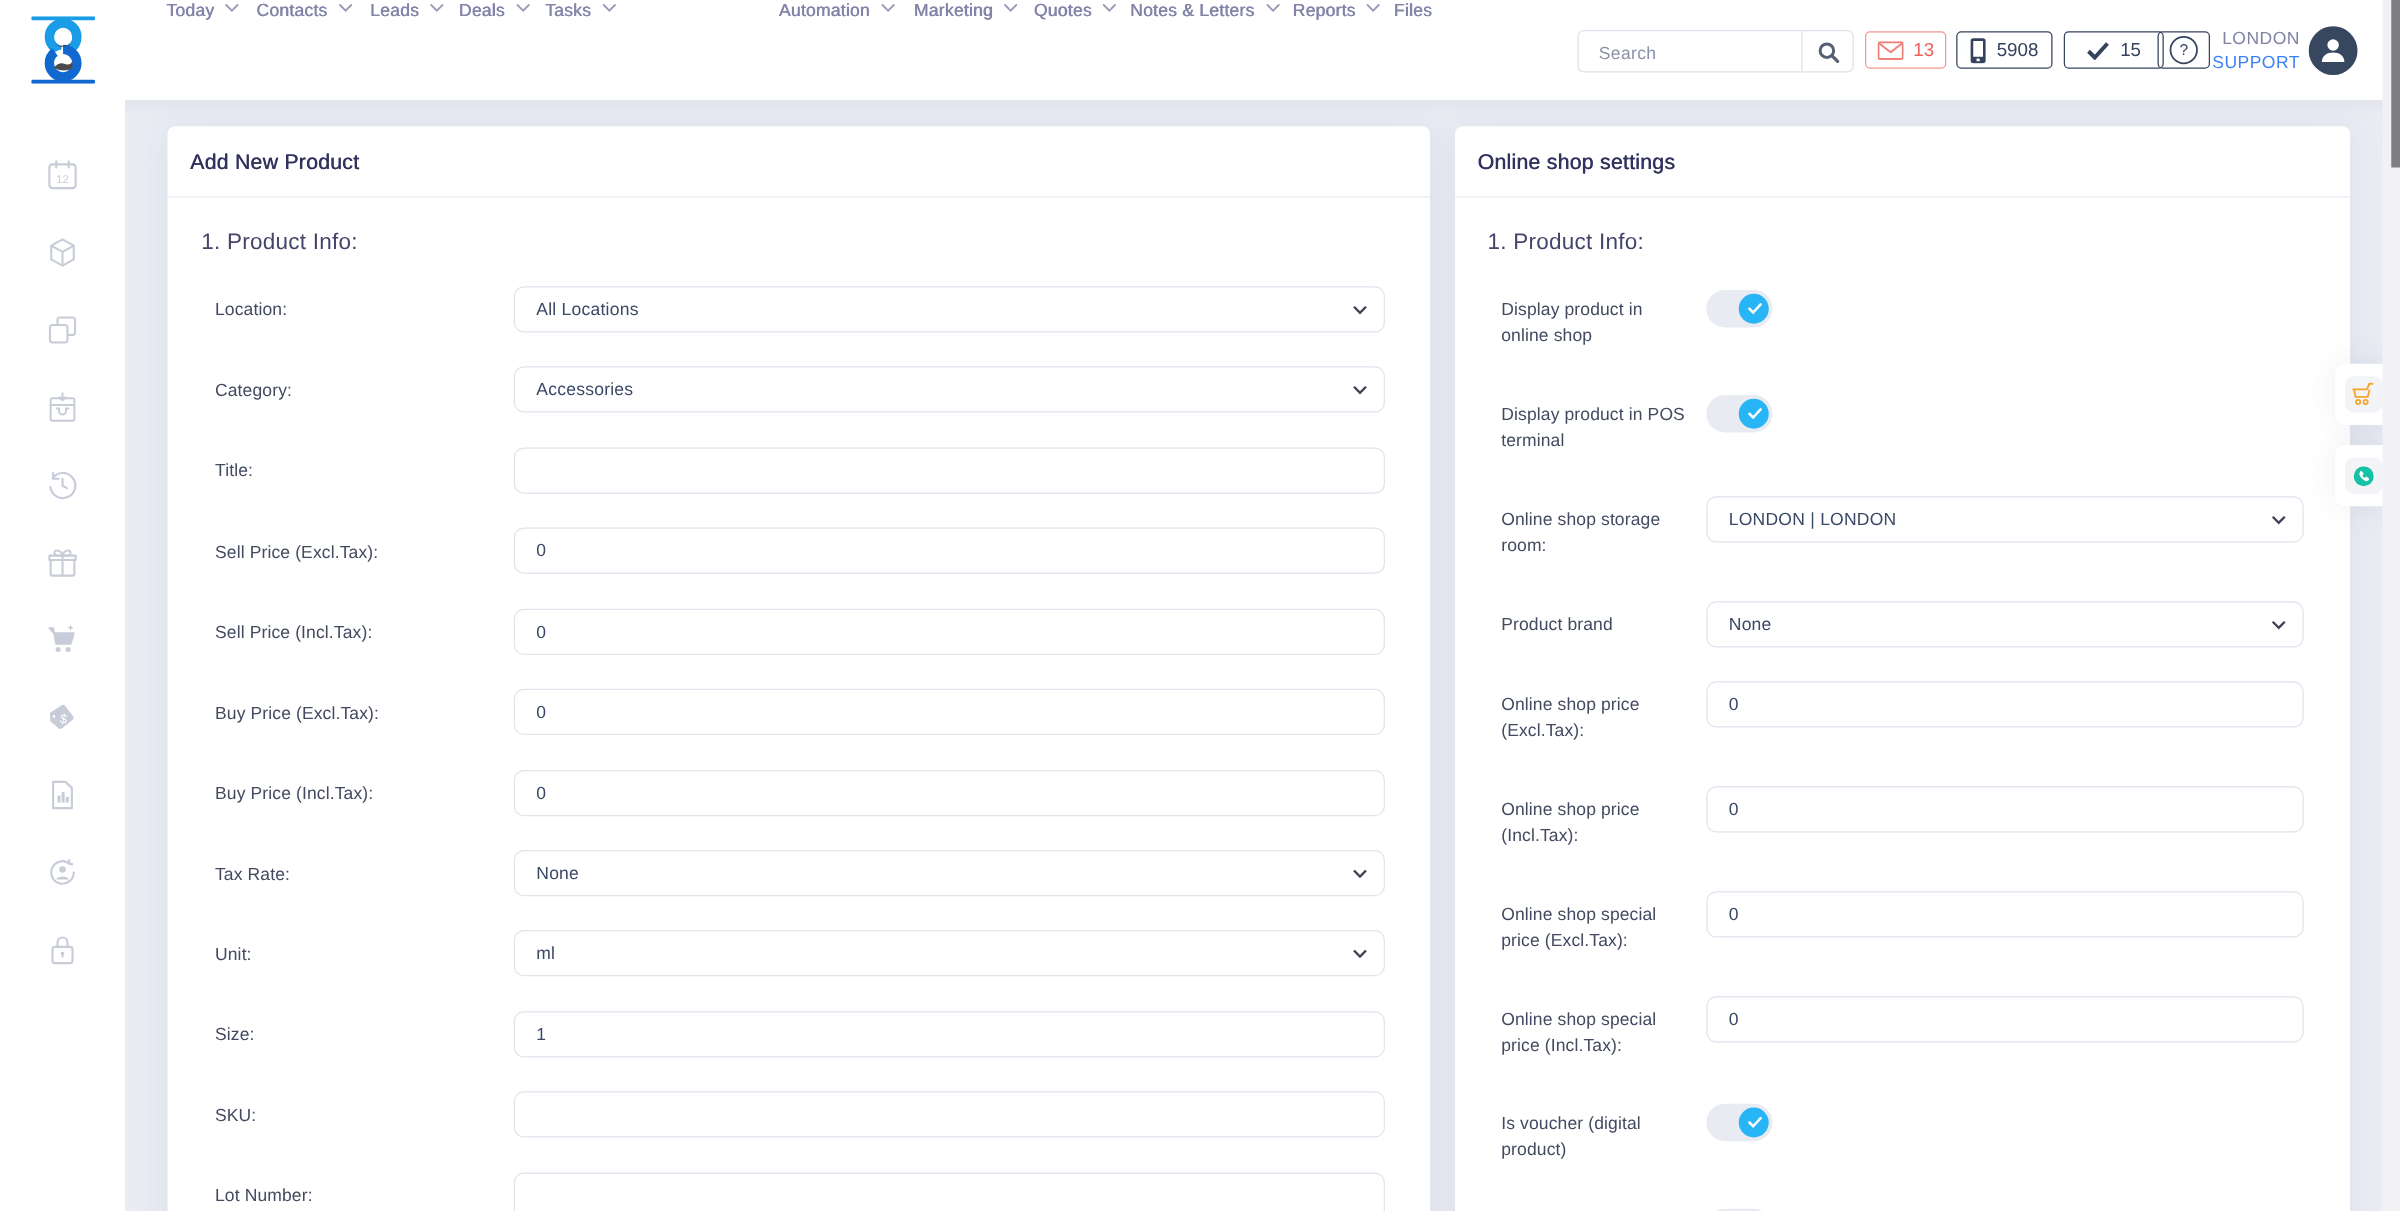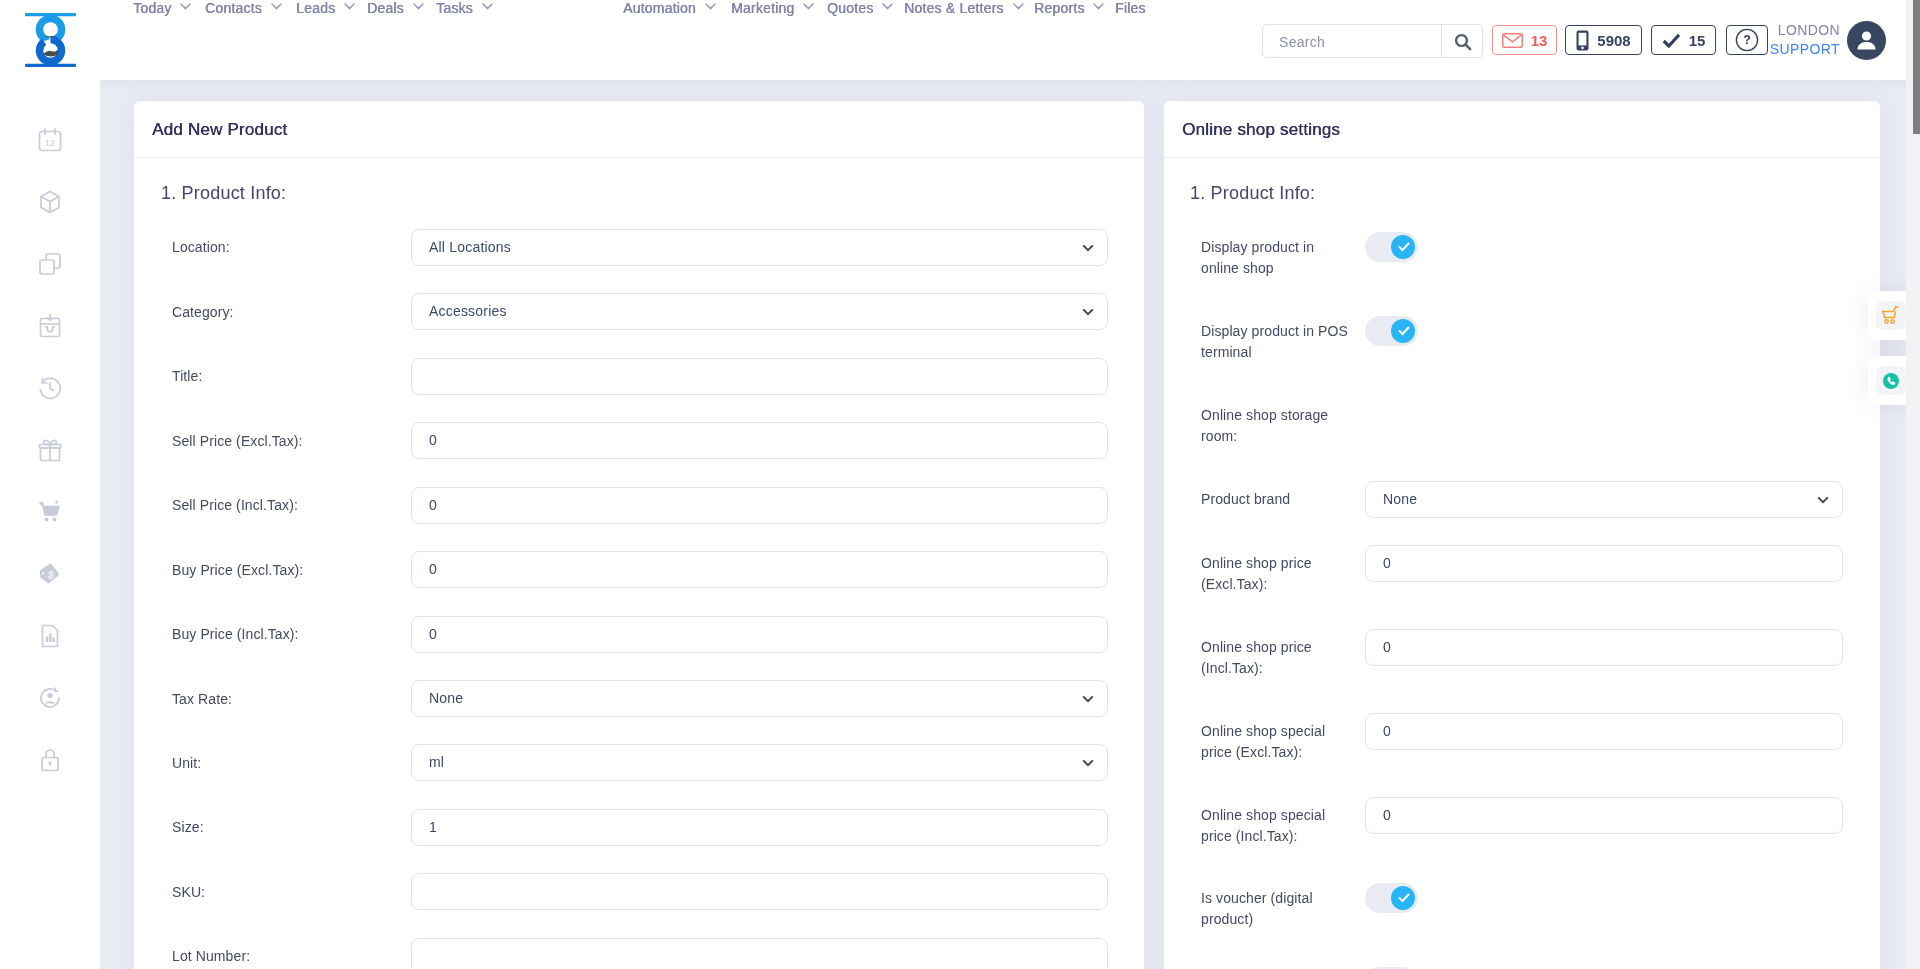--- a/index.html
+++ b/index.html
@@ -6,24 +6,24 @@
 html,body { width:1920px; height:969px; overflow:hidden; }
 body { font-family:"Liberation Sans", sans-serif; background:#eaecf4; position:relative; }
 .topbar { position:absolute; left:0; top:0; width:1920px; height:80px; background:#fff; box-shadow:0 4px 12px rgba(100,110,140,0.08); z-index:5; }
 .logo { position:absolute; left:25px; top:13px; }
 .nav-item { position:absolute; top:0; height:80px; display:flex; align-items:flex-start; gap:9px; font-size:14px; color:#8285a8; font-weight:400; letter-spacing:.2px; white-space:nowrap; text-shadow:0.45px 0 0 #8285a8; }
 .nav-item svg { margin-top:3px; }
 .search { position:absolute; left:1262px; top:24px; width:221px; height:34px; border:1px solid #dfe1ec; border-radius:5px; background:#fff; }
 .search .ph { position:absolute; left:16px; top:9px; font-size:14px; color:#8c90a8; letter-spacing:.3px; }
 .search .sep { position:absolute; right:40px; top:0; width:1px; height:32px; background:#dfe1ec; }
 .search svg { position:absolute; right:10px; top:8px; }
-.tbtn { position:absolute; top:25px; height:30px; border-radius:4px; display:flex; align-items:center; justify-content:center; gap:8px; font-size:15px; font-weight:700;text-align:center; }
+.tbtn { position:absolute; top:25px; height:30px; border-radius:4px; display:flex; align-items:center; justify-content:center; gap:8px; font-size:15px; font-weight:400;text-align:center; }
 .tbtn.mail { left:1492px; width:65px; border:1px solid #f2968e; color:#ee6161; }
 .tbtn.phone { left:1565px; width:77px; border:1px solid #36435f; color:#36435f; }
-.tbtn.check { left:1651px; width:65px; border:1px solid #36435f; color:#36435f; }
+.tbtn.check { left:1651px; width:80px; border:1px solid #36435f; color:#36435f; }
 .tbtn.help { left:1726px; width:42px; border:1px solid #36435f; color:#36435f; }
 .uname { position:absolute; top:21px; left:1700px; width:140px; text-align:right; font-size:14px; line-height:19px; letter-spacing:.4px; }
 .uname .l1 { color:#8183a5; }
 .uname .l2 { color:#3b82f6; }
 .avatar { position:absolute; left:1847px; top:21px; width:39px; height:39px; border-radius:50%; background:#36475f; }
 .avatar svg { position:absolute; left:7px; top:7px; }
 .sidebar { position:absolute; left:0; top:80px; width:100px; height:889px; background:#fff; z-index:6; }
 .sb-ic { position:absolute; left:36px; width:28px; height:28px; }
 .card { position:absolute; background:#fff; border-radius:6px; box-shadow:0 0 30px rgba(56,71,109,0.07); }
 .card-l { left:134px; top:101px; width:1010px; height:900px; }
@@ -160,20 +160,23 @@
       </svg>
     </div>
   <div class="flabel" style="left:37px; top:220px;">Display product in POS<br>terminal</div>
   <div class="toggle" style="top:215px;">
       <div class="knob"></div>
       <svg width="12" height="10" viewBox="0 0 12 10">
         <path d="M1.5 5l3 3 6-6.5" stroke="#fff" stroke-width="2" fill="none" stroke-linecap="round"></path>
       </svg>
     </div>
   <div class="flabel" style="left:37px; top:304px;">Online shop storage<br>room:</div>
+  <div class="ctrl ctrl-r" style="top:296px;">LONDON | LONDON<span class="chev"><svg width="12" height="8" viewBox="0 0 12 8">
+          <path d="M1.2 1.4l4.8 4.8 4.8-4.8" stroke="#3f4254" stroke-width="1.9" fill="none"></path>
+        </svg></span></div>
   <div class="flabel" style="left:37px; top:388px;">Product brand</div>
   <div class="ctrl ctrl-r" style="top:380px;">None<span class="chev"><svg width="12" height="8" viewBox="0 0 12 8">
           <path d="M1.2 1.4l4.8 4.8 4.8-4.8" stroke="#3f4254" stroke-width="1.9" fill="none"></path>
         </svg></span></div>
   <div class="flabel" style="left:37px; top:452px;">Online shop price<br>(Excl.Tax):</div>
   <div class="ctrl ctrl-r" style="top:444px;">0</div>
   <div class="flabel" style="left:37px; top:536px;">Online shop price<br>(Incl.Tax):</div>
   <div class="ctrl ctrl-r" style="top:528px;">0</div>
   <div class="flabel" style="left:37px; top:620px;">Online shop special<br>price (Excl.Tax):</div>
   <div class="ctrl ctrl-r" style="top:612px;">0</div>

